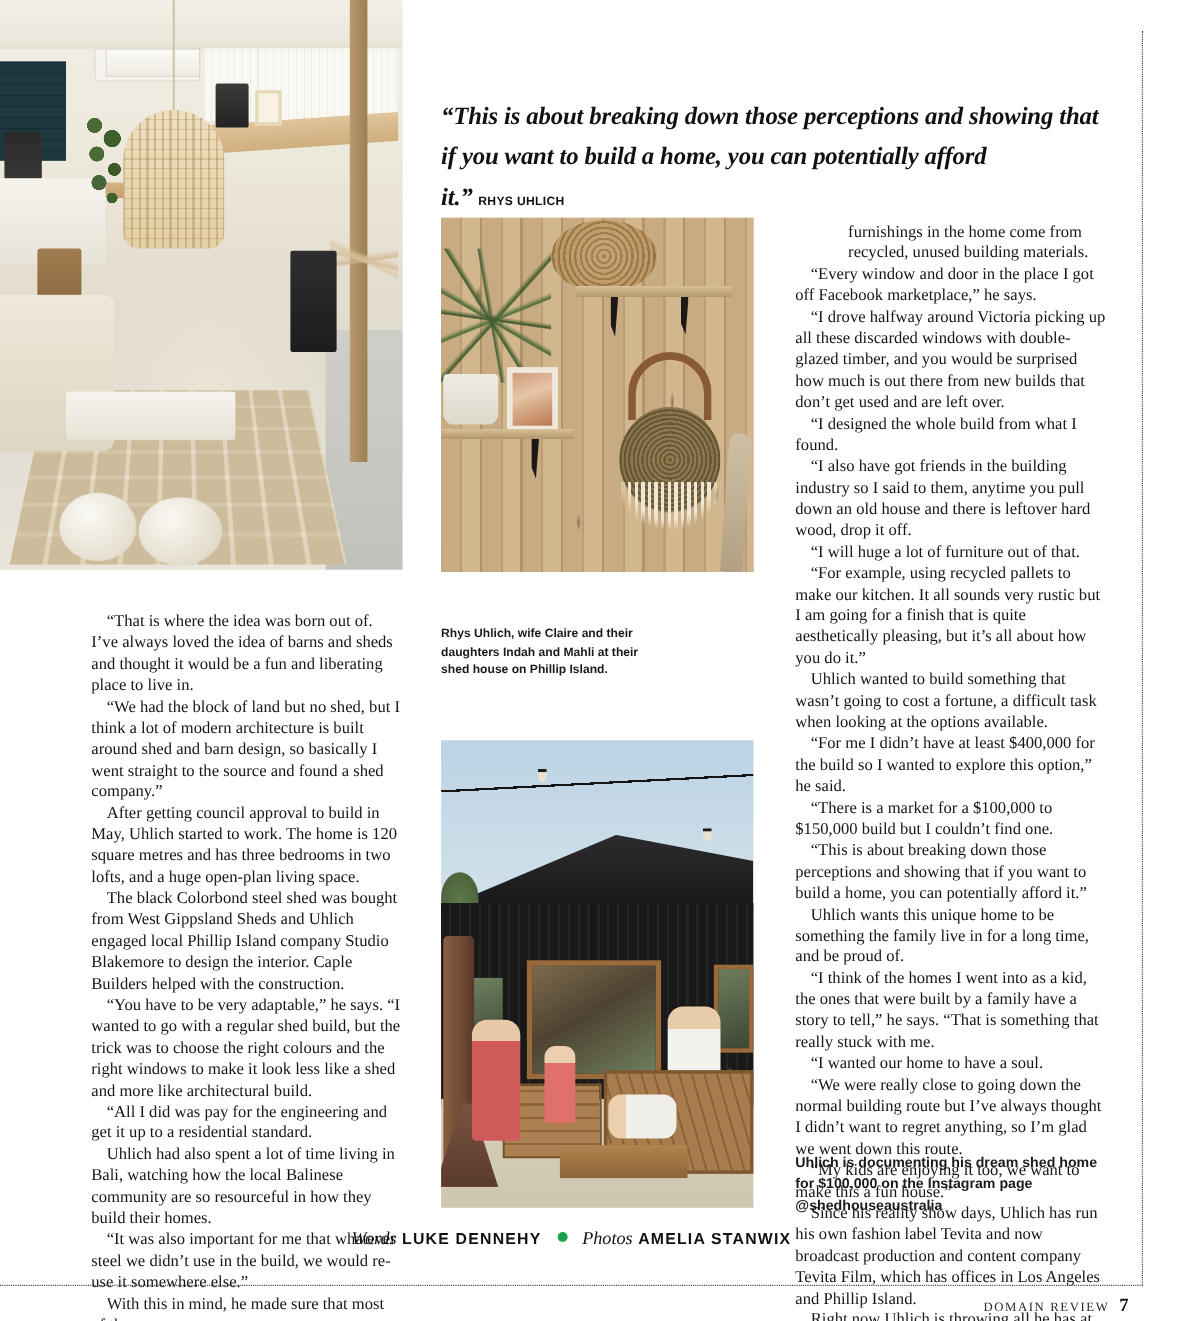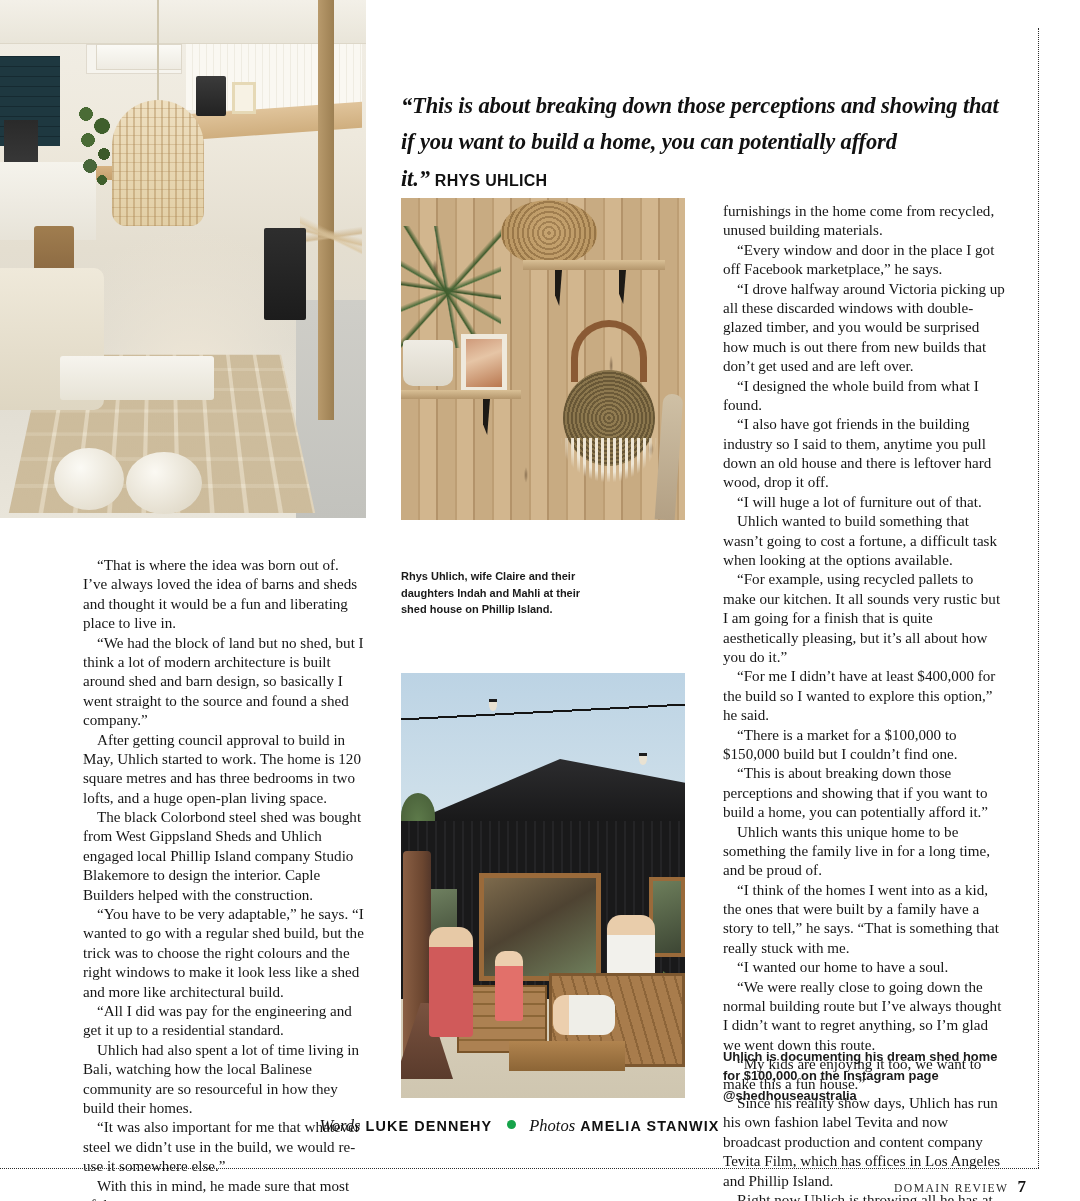--- a/index.html
+++ b/index.html
@@ -376,38 +376,38 @@
     font-size: 22.5px;
     line-height: 1.62;
     letter-spacing: -0.15px;
     color: #111111;
     margin: 0;
     display: inline;
   }
   .pullquote-attr {
     font-family: "Liberation Sans", sans-serif;
     font-weight: 700;
-    font-size: 16px;
+    font-size: 11px;
     letter-spacing: 0.3px;
     color: #111111;
     margin-left: 5px;
     white-space: nowrap;
   }
 
   
   .col {
     position: absolute;
     font-family: "Liberation Serif", serif;
     font-size: 15.1px;
     line-height: 1.285;
     color: #161616;
     text-align: left;
   }
   .col p { margin: 0; text-indent: 14px; }
-  .col p.noindent { text-indent: 0; }
+  .col p.noindent { text-indent: 0; margin-left: 48px; }
 
   .col-left  { left: 83px;  top: 556px; width: 281px; }
   .col-right { left: 723px; top: 202px; width: 283px; }
 
   
   .caption {
     position: absolute;
     left: 401px; top: 568px; width: 200px;
     font-family: "Liberation Sans", sans-serif;
     font-size: 11px;
@@ -573,22 +573,22 @@
     <p>With this in mind, he made sure that most of the</p>
   </div>
 
   <div class="col col-right">
     <p class="noindent">furnishings in the home come from recycled, unused building materials.</p>
     <p>“Every window and door in the place I got off Facebook marketplace,” he says.</p>
     <p>“I drove halfway around Victoria picking up all these discarded windows with double-glazed timber, and you would be surprised how much is out there from new builds that don’t get used and are left over.</p>
     <p>“I designed the whole build from what I found.</p>
     <p>“I also have got friends in the building industry so I said to them, anytime you pull down an old house and there is leftover hard wood, drop it off.</p>
     <p>“I will huge a lot of furniture out of that.</p>
+    <p>“For example, using recycled pallets to make our kitchen. It all sounds very rustic but I am going for a finish that is quite aesthetically pleasing, but it’s all about how you do it.”</p>
     <p>Uhlich wanted to build something that wasn’t going to cost a fortune, a difficult task when looking at the options available.</p>
-    <p>“For example, using recycled pallets to make our kitchen. It all sounds very rustic but I am going for a finish that is quite aesthetically pleasing, but it’s all about how you do it.”</p>
     <p>“For me I didn’t have at least $400,000 for the build so I wanted to explore this option,” he said.</p>
     <p>“There is a market for a $100,000 to $150,000 build but I couldn’t find one.</p>
     <p>“This is about breaking down those perceptions and showing that if you want to build a home, you can potentially afford it.”</p>
     <p>Uhlich wants this unique home to be something the family live in for a long time, and be proud of.</p>
     <p>“I think of the homes I went into as a kid, the ones that were built by a family have a story to tell,” he says. “That is something that really stuck with me.</p>
     <p>“I wanted our home to have a soul.</p>
     <p>“We were really close to going down the normal building route but I’ve always thought I didn’t want to regret anything, so I’m glad we went down this route.</p>
     <p>“My kids are enjoying it too, we want to make this a fun house.”</p>
     <p>Since his reality show days, Uhlich has run his own fashion label Tevita and now broadcast production and content company Tevita Film, which has offices in Los Angeles and Phillip Island.</p>
     <p><span>Right now Uhlich is throwing all he has at making a home which is everything his family has dreamed of.</span></p>

